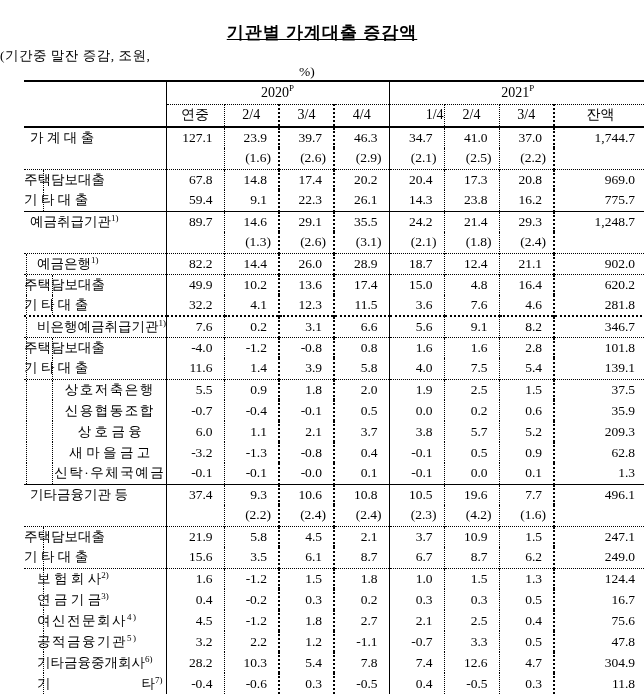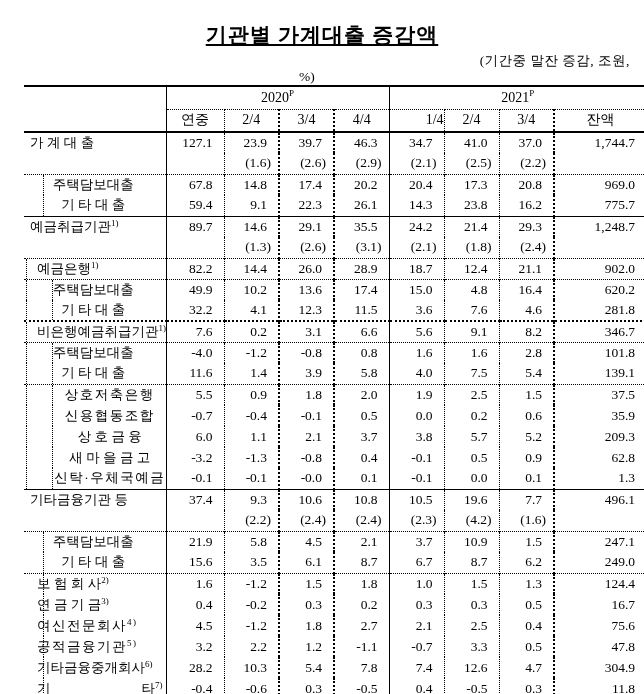--- a/index.html
+++ b/index.html
@@ -2,25 +2,25 @@
 <html><head>
 <meta charset="utf-8">
 <style>
   html,body{margin:0;padding:0;}
   body{
     width:644px;height:694px;background:#ffffff;color:#000;
     font-family:"Liberation Serif","DejaVu Serif",serif;
     overflow:hidden;position:relative;
   }
   .title{
-    margin-top:21px;text-align:center;font-size:21px;font-weight:bold;
+    margin-top:21px;text-align:center;font-size:17px;font-weight:bold;
   }
   .title .t-underline{text-decoration:underline;letter-spacing:1px;}
   .note-line1{
-    text-align:right;font-size:13.5px;letter-spacing:.5px;
+    text-align:left;font-size:13.5px;letter-spacing:.5px;
     padding-right:14px;margin-top:3px;white-space:nowrap;
   }
   .note-line2{
     font-size:13.5px;margin-left:299px;line-height:14px;margin-bottom:1px;
   }
 
   table.main{
     border-collapse:collapse;table-layout:fixed;
     width:622px;margin-left:24px;border-top:2px solid #000;
   }
@@ -49,21 +49,21 @@
   tr.sep-dot>td{border-top:1px dotted #000;}
   tr.sep-heavy>td{border-top:2px dotted #000;}
 
   td.num{text-align:right;padding-right:11px;}
   td.num.pr{padding-right:7px;}
 
   td.lbl{position:relative;white-space:nowrap;overflow:hidden;}
   td.lbl .txt{display:block;padding-left:6px;}
   td.lbl .txt.ind1{padding-left:13px;}
   td.lbl .txt.ind2{padding-left:30px;text-align:center;}
-  td.lbl .txt.right{text-align:center;padding-left:0;padding-right:3px;}
+  td.lbl .txt.right{text-align:left;padding-left:0;padding-right:3px;}
   td.lbl .txt.just{display:flex;justify-content:space-between;padding-left:13px;padding-right:3px;}
   td.lbl .txt.b{font-weight:normal;}
   td.lbl .txt.ls{letter-spacing:1.5px;}
   sup{font-size:9px;line-height:0;vertical-align:super;}
   .guide{position:absolute;top:0;bottom:0;width:0;border-left:1px dotted #000;}
   .gA{left:2px;}
   .gB{left:19px;}
   .gC{left:28px;}
 </style>
 </head>

